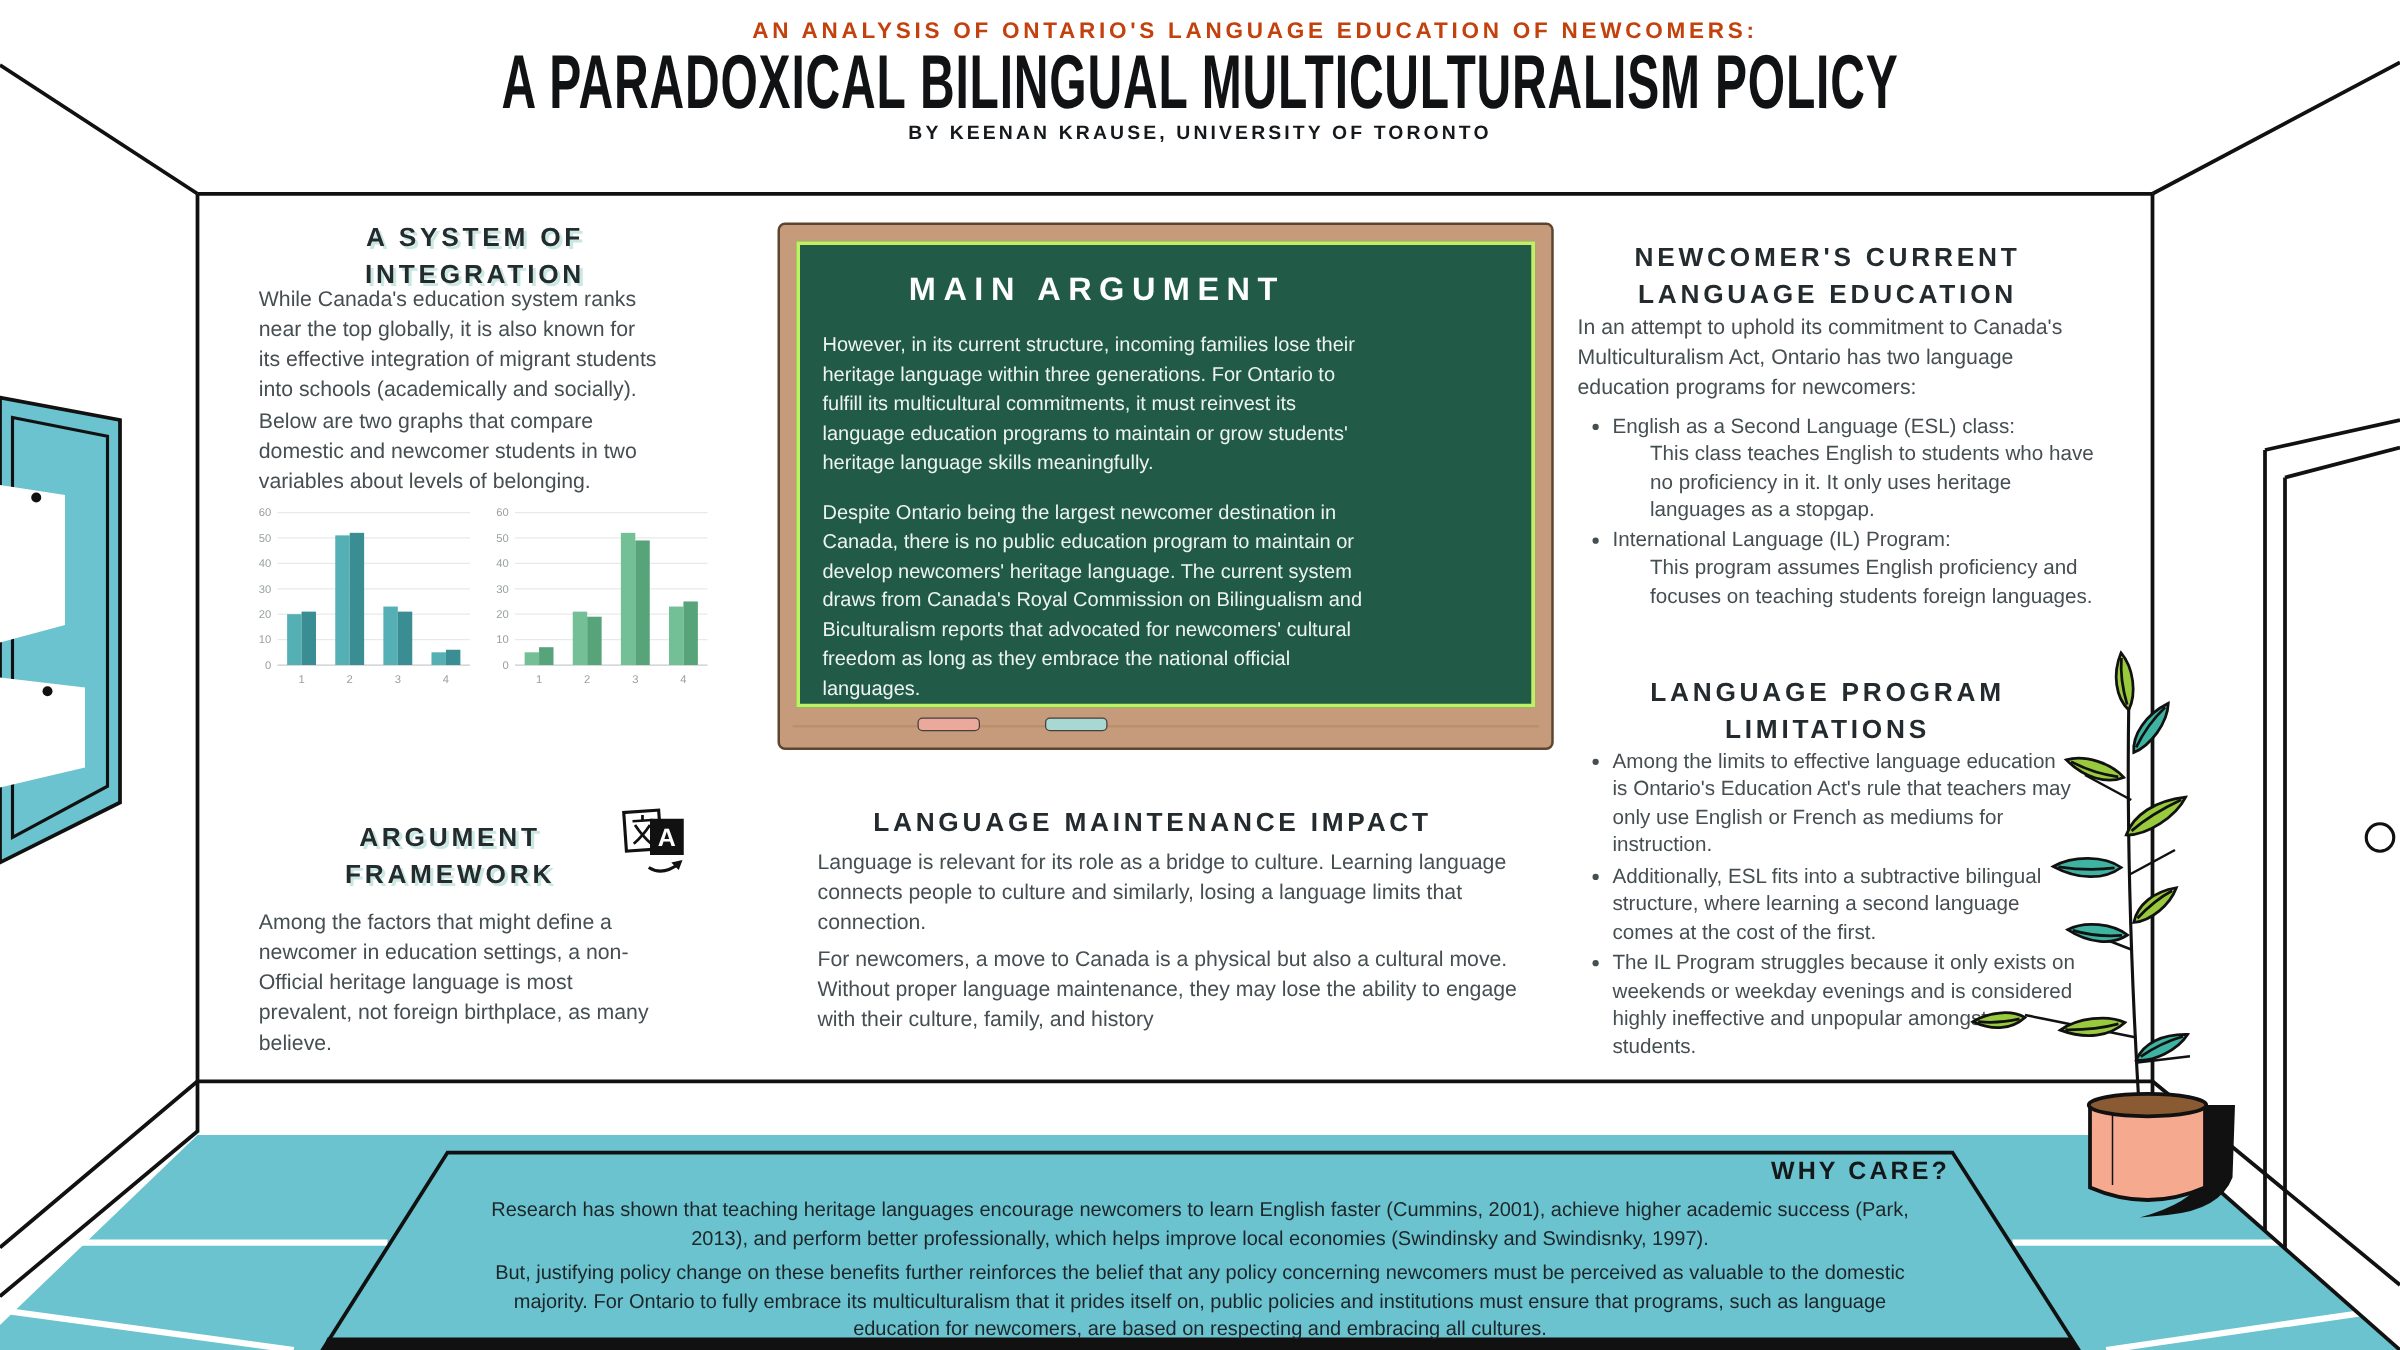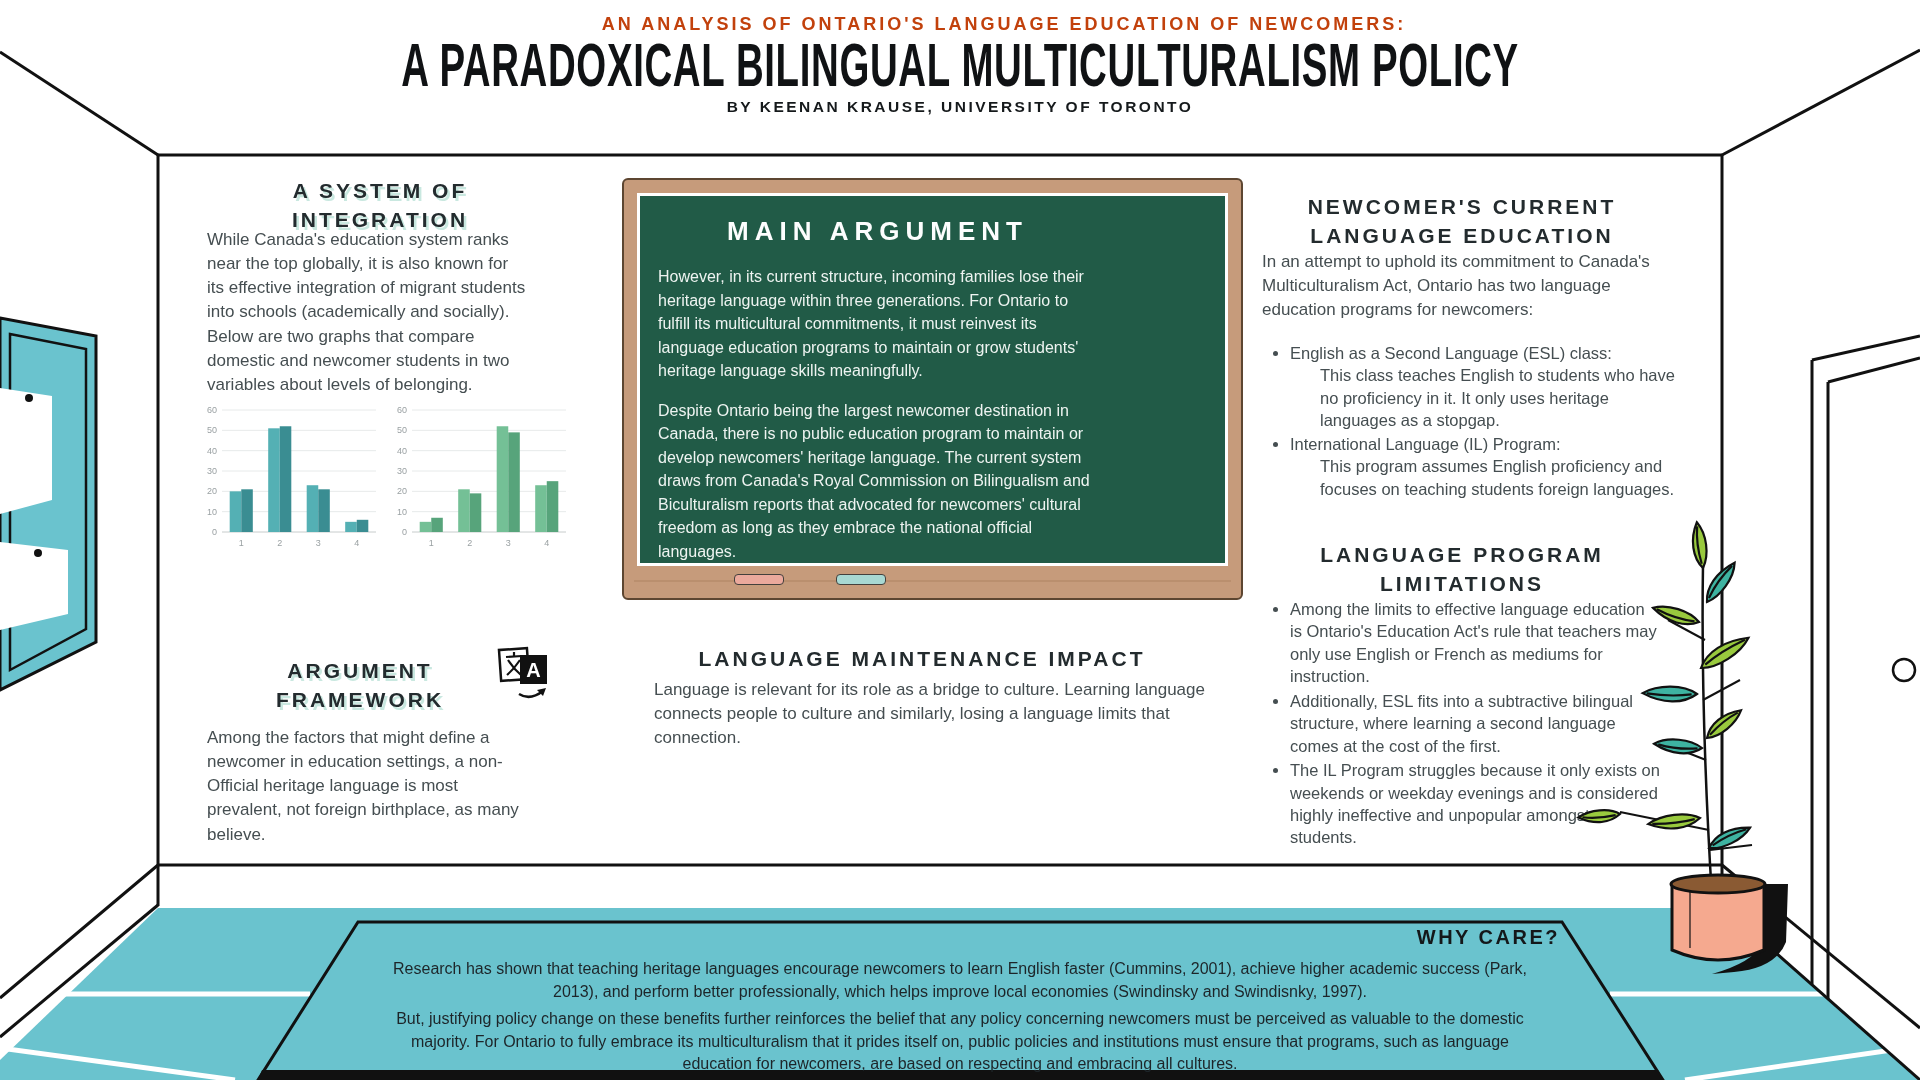--- a/index.html
+++ b/index.html
@@ -17,21 +17,21 @@
   
   .sec-h{font-size:21px;font-weight:700;letter-spacing:3px;color:#232b2e;text-align:center;line-height:1.35;}
   .sec-h.shadowed{text-shadow:2.5px 2.5px 0 #c9e8e0;}
   .body-p{font-size:17px;line-height:1.42;color:#454e51;}
   
   .charts{left:196px;top:400px;width:376px;height:156px;display:flex;gap:6px;}
   
   .chalkboard{left:622px;top:178px;width:621px;height:422px;background:#c69b7b;
               border:2px solid #5d4631;border-radius:6px;box-sizing:border-box;
               padding:13px 13px 32px 13px;}
-  .board{width:100%;height:100%;background:#215b47;border:3px solid #ffffff;box-sizing:border-box;
+  .board{width:100%;height:100%;background:#215b47;border:3px solid #bef264;box-sizing:border-box;
          padding:10px 128px 0 18px;}
   .board h2{margin:10px 0 18px 0;text-align:center;font-size:26px;font-weight:700;
             letter-spacing:6px;color:#fdfefe;}
   .board p{margin:0 0 16px 0;font-size:16px;line-height:1.47;color:#eef4f1;}
   .tray-line{position:absolute;left:10px;right:10px;bottom:16px;height:0;border-top:2px solid #a3795355;}
   .chalk{position:absolute;bottom:13px;height:9px;width:48px;border-radius:4px;border:1px solid #44403c;}
   .chalk-pink{left:110px;background:#eba99c;}
   .chalk-teal{left:212px;background:#a8d8d2;}
   
   ul.poster-list{margin:0;padding:0 0 0 22px;font-size:16.5px;line-height:1.36;color:#454e51;}
@@ -181,25 +181,26 @@
       <p>However, in its current structure, incoming families lose their heritage language within three generations. For Ontario to fulfill its multicultural commitments, it must reinvest its language education programs to maintain or grow students' heritage language skills meaningfully.</p>
       <p>Despite Ontario being the largest newcomer destination in Canada, there is no public education program to maintain or develop newcomers' heritage language. The current system draws from Canada's Royal Commission on Bilingualism and Biculturalism reports that advocated for newcomers' cultural freedom as long as they embrace the national official languages.</p>
     </div>
     <div class="tray-line"></div>
     <div class="chalk chalk-pink"></div>
     <div class="chalk chalk-teal"></div>
   </div>
 
   <h2 class="abs sec-h" style="left:622px;top:628px;width:600px;">LANGUAGE MAINTENANCE IMPACT</h2>
   <p class="abs body-p" style="left:654px;top:678px;width:560px;margin:0;">Language is relevant for its role as a bridge to culture. Learning language connects people to culture and similarly, losing a language limits that connection.</p>
+  <p class="abs body-p" style="left:654px;top:756px;width:560px;margin:0;">For newcomers, a move to Canada is a physical but also a cultural move. Without proper language maintenance, they may lose the ability to engage with their culture, family, and history</p>
 
   <h2 class="abs sec-h" style="left:1262px;top:176px;width:400px;">NEWCOMER'S CURRENT LANGUAGE EDUCATION</h2>
   <p class="abs body-p" style="left:1262px;top:250px;width:395px;margin:0;">In an attempt to uphold its commitment to Canada's Multiculturalism Act, Ontario has two language education programs for newcomers:</p>
 
-  <ul class="abs poster-list" style="left:1268px;top:330px;width:385px;margin-top:12px;">
+  <ul class="abs poster-list" style="left:1268px;top:330px;width:385px;">
     <li>
       <span class="b-title">English as a Second Language (ESL) class:</span>
       <span class="b-detail">This class teaches English to students who have no proficiency in it. It only uses heritage languages as a stopgap.</span>
     </li>
     <li>
       <span class="b-title">International Language (IL) Program:</span>
       <span class="b-detail">This program assumes English proficiency and focuses on teaching students foreign languages.</span>
     </li>
   </ul>
 

